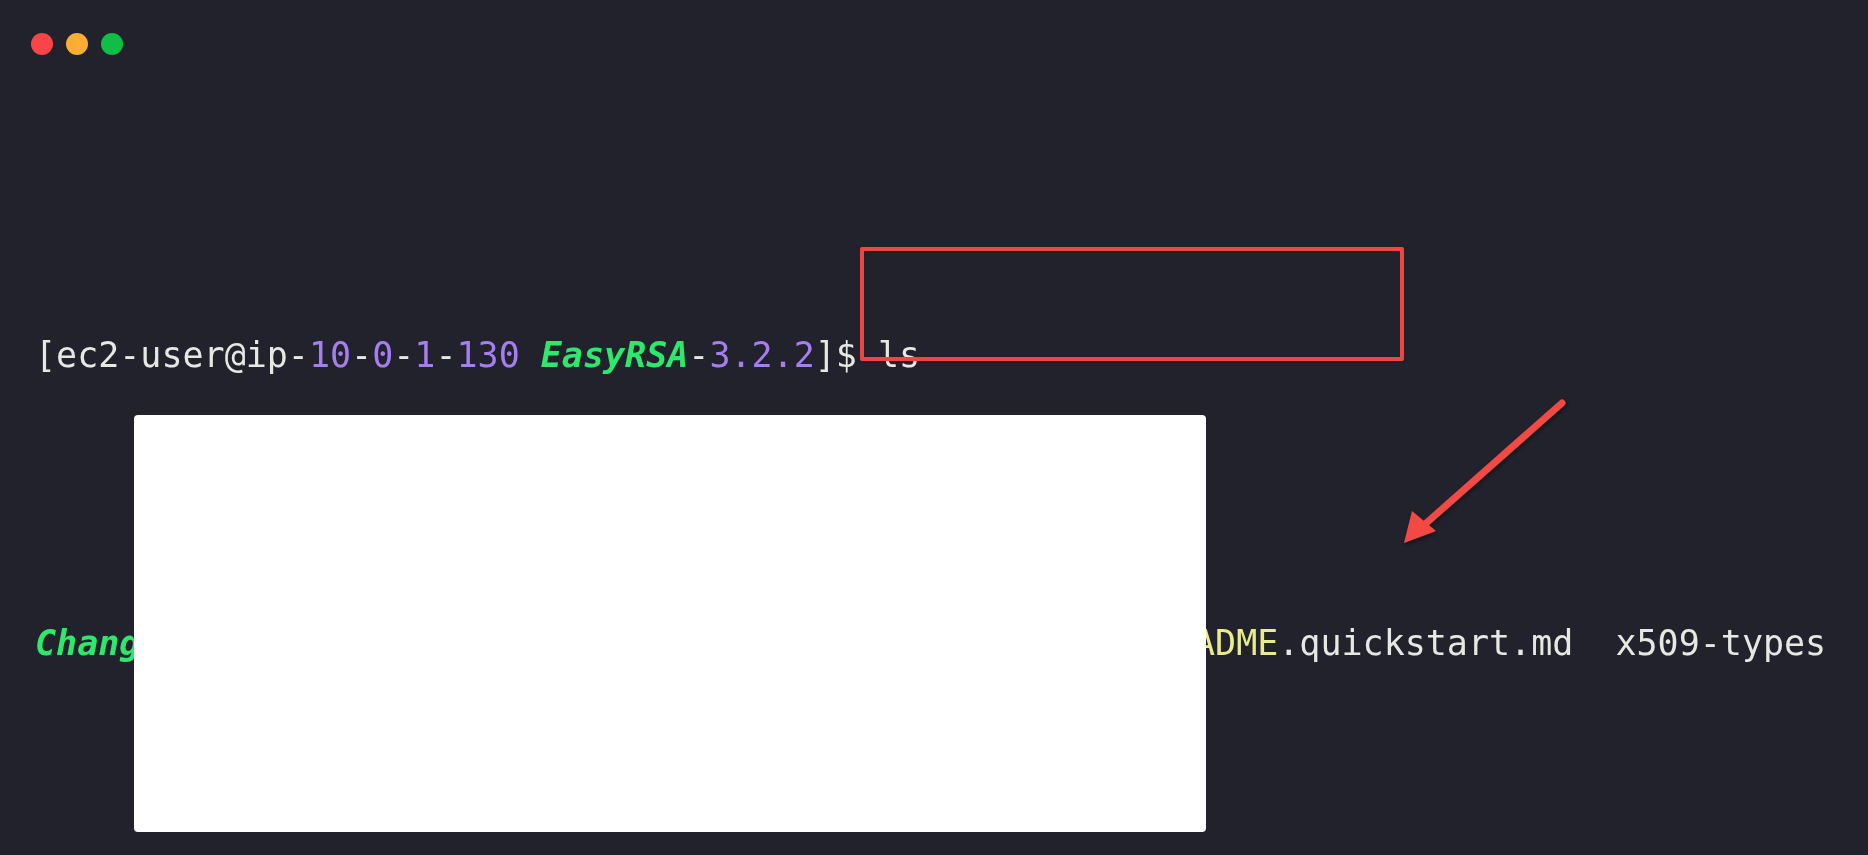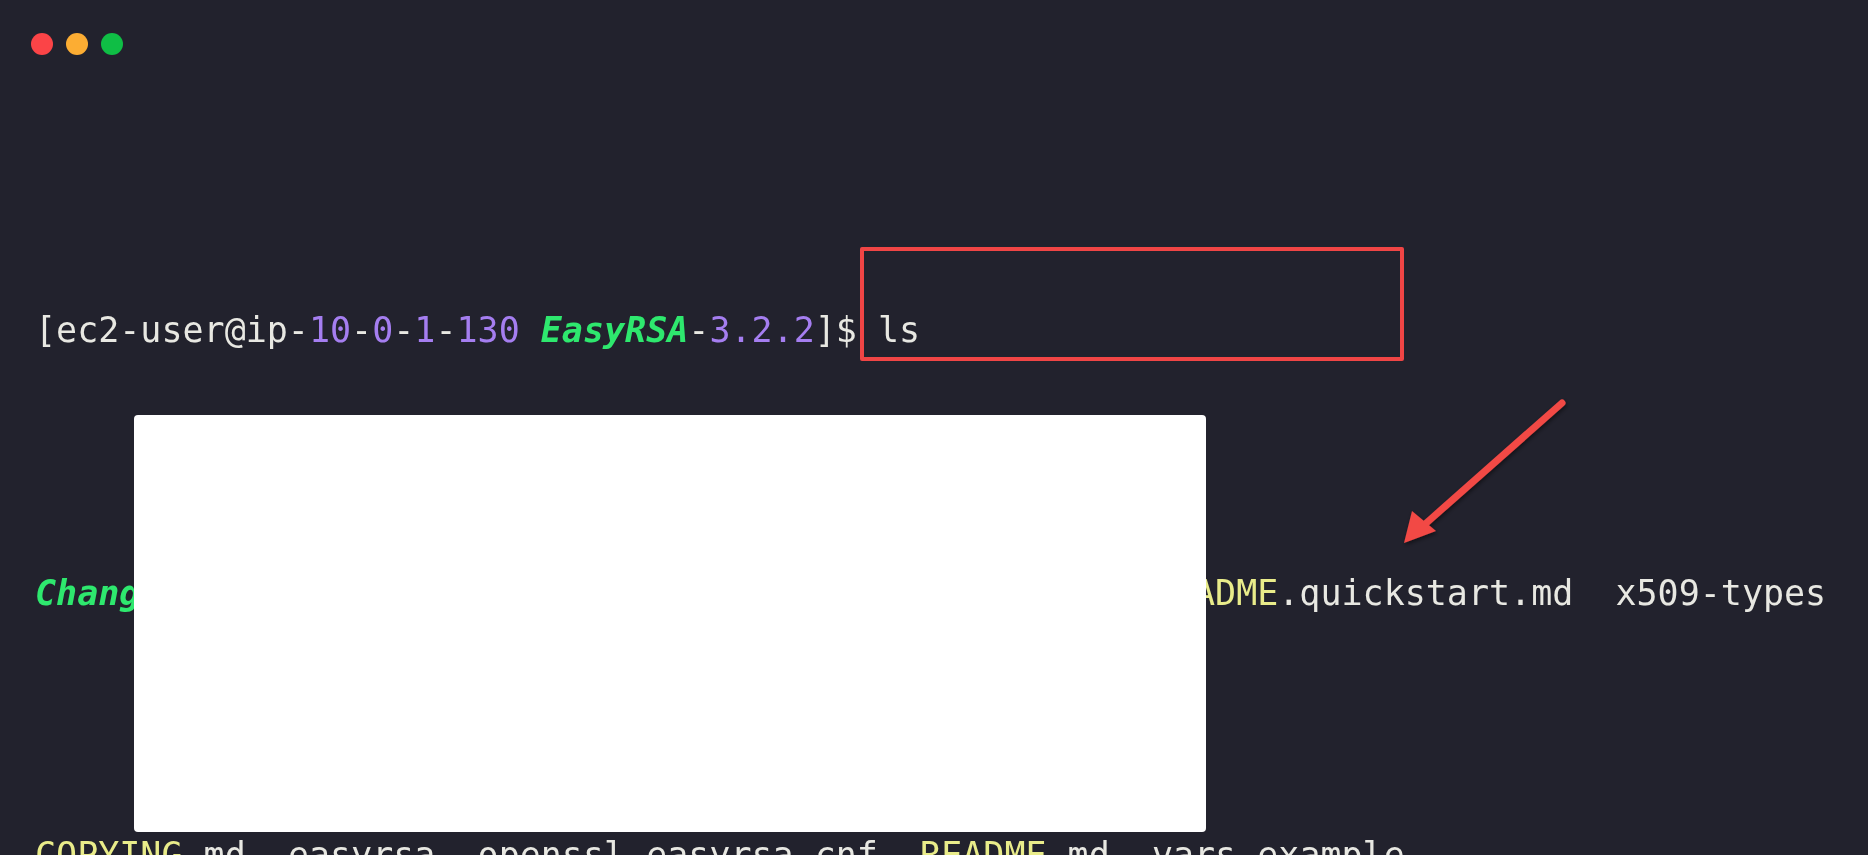--- a/index.html
+++ b/index.html
@@ -36,21 +36,21 @@
   .term {
     position: absolute;
     left: 35px;
     top: 94px;
     font-family: "DejaVu Sans Mono", monospace;
     font-size: 35px;
     line-height: 52.5px;
     color: #e8e8e2;
     white-space: pre;
   }
-  .line { height: 52.5px; }
+  .line { height: 52.5px; margin-top: 25px; }
   .p { color: #a57ef0; }
   .g { color: #2ee86e; font-weight: bold; font-style: italic; }
   .y { color: #e9ec8a; }
   .w { color: #e8e8e2; }
 
   .highlight-box {
     position: absolute;
     left: 860px;
     top: 247px;
     width: 536px;

